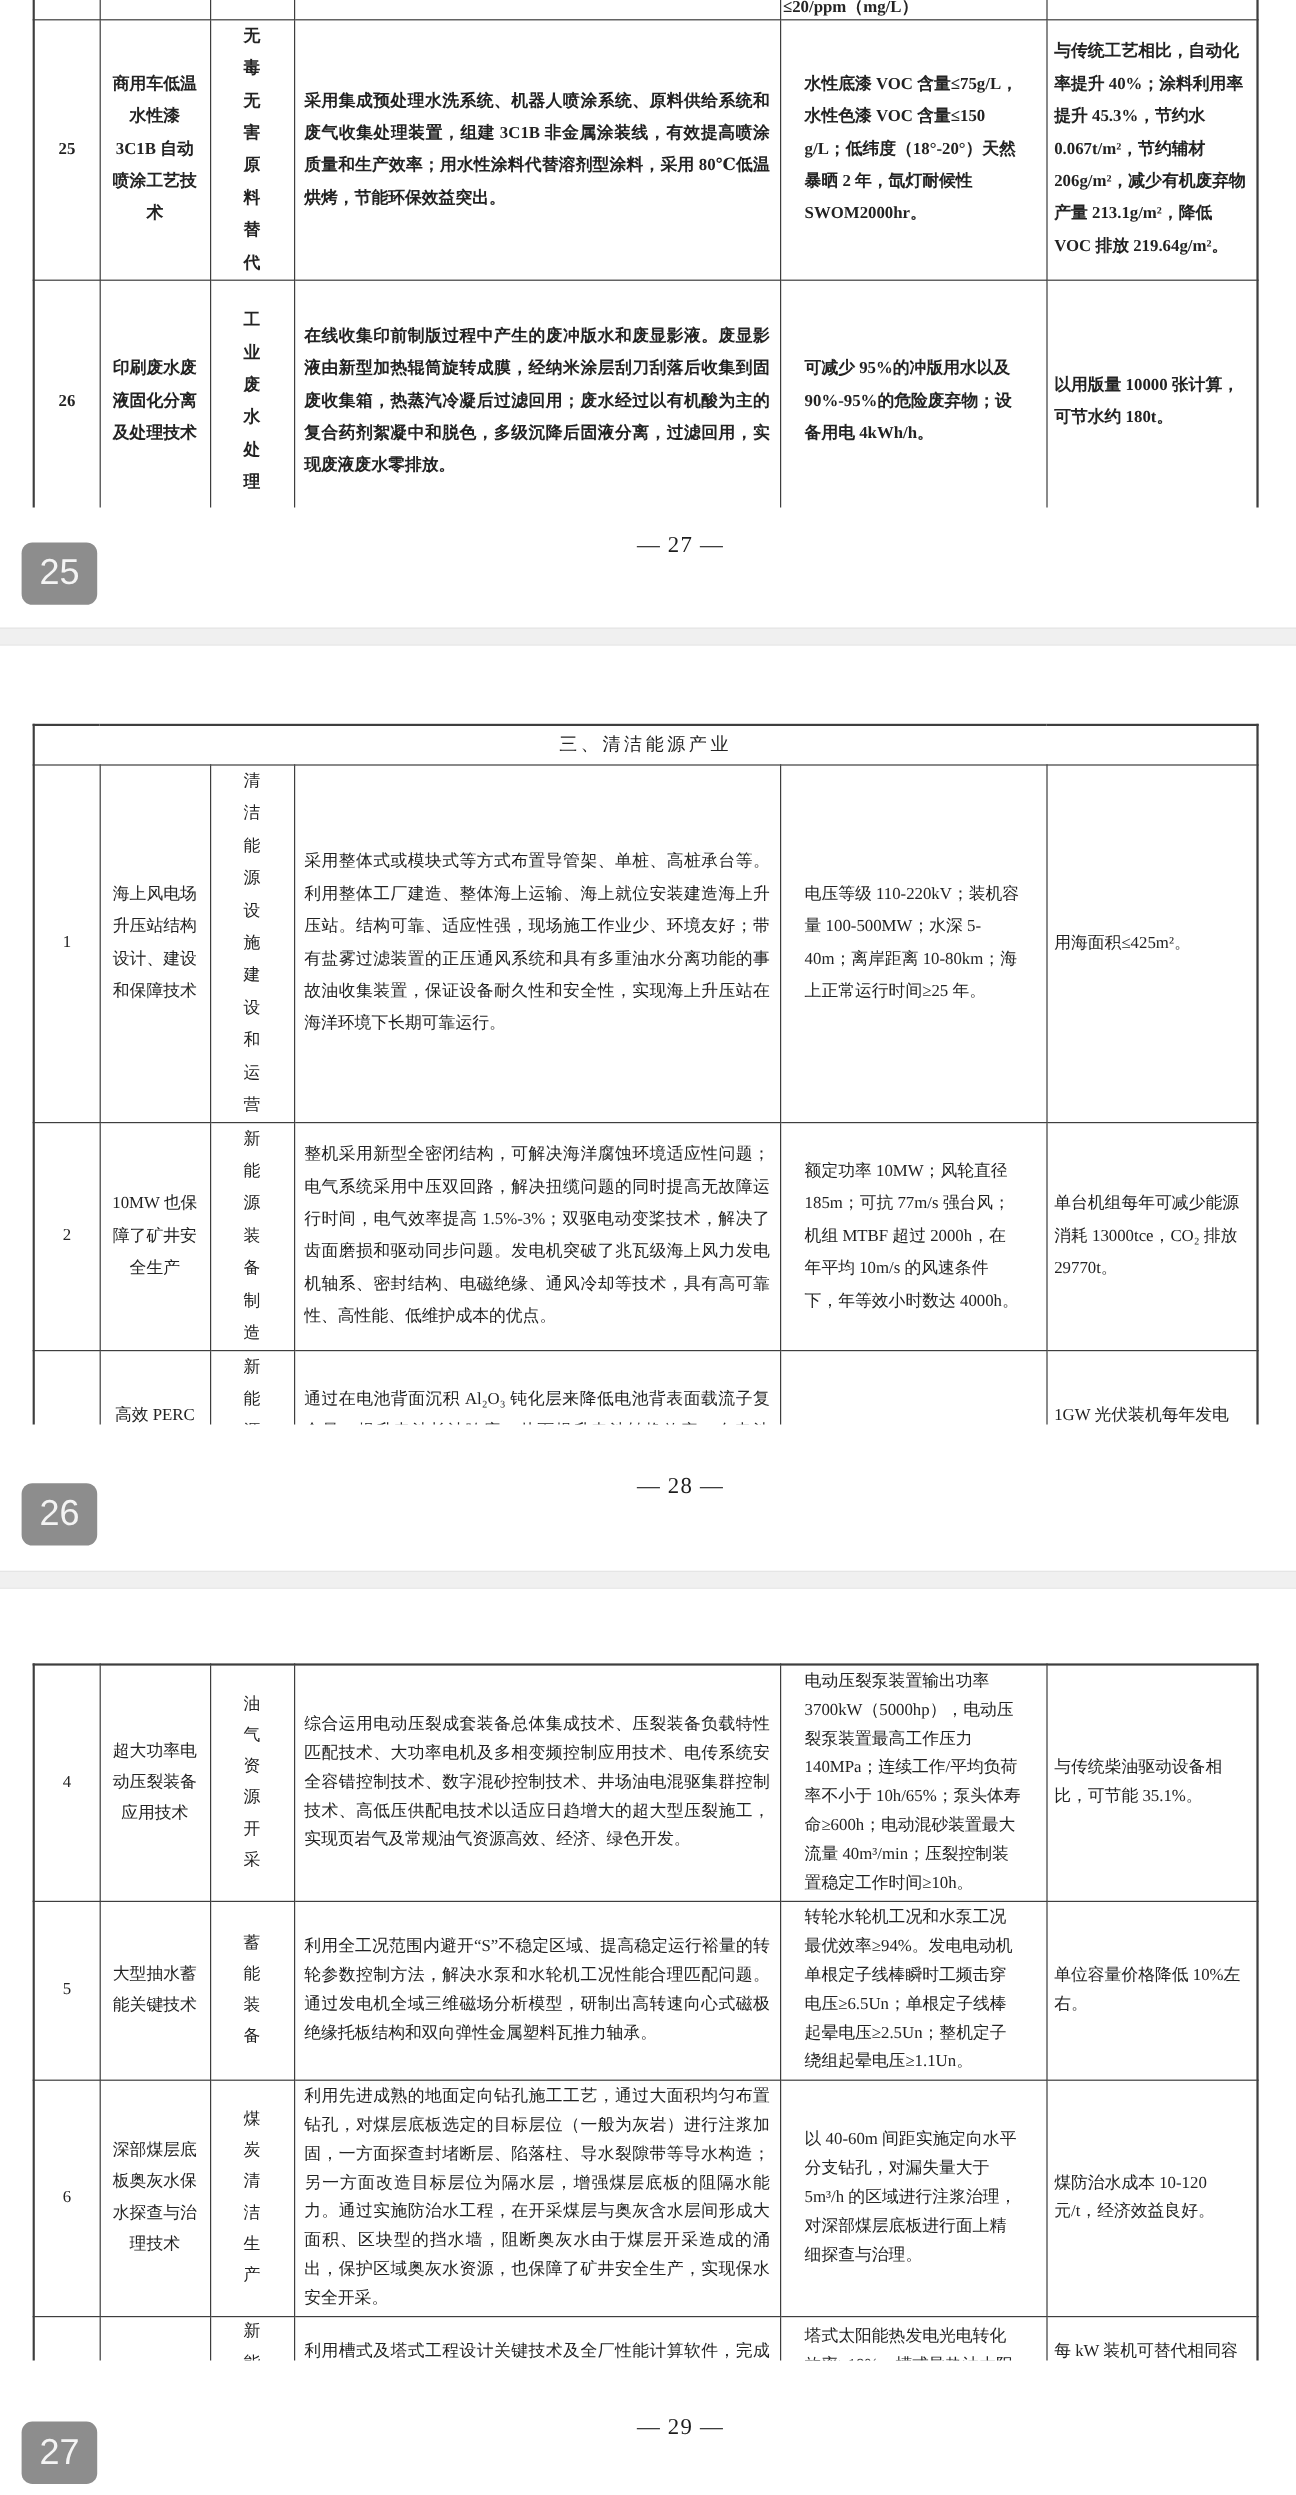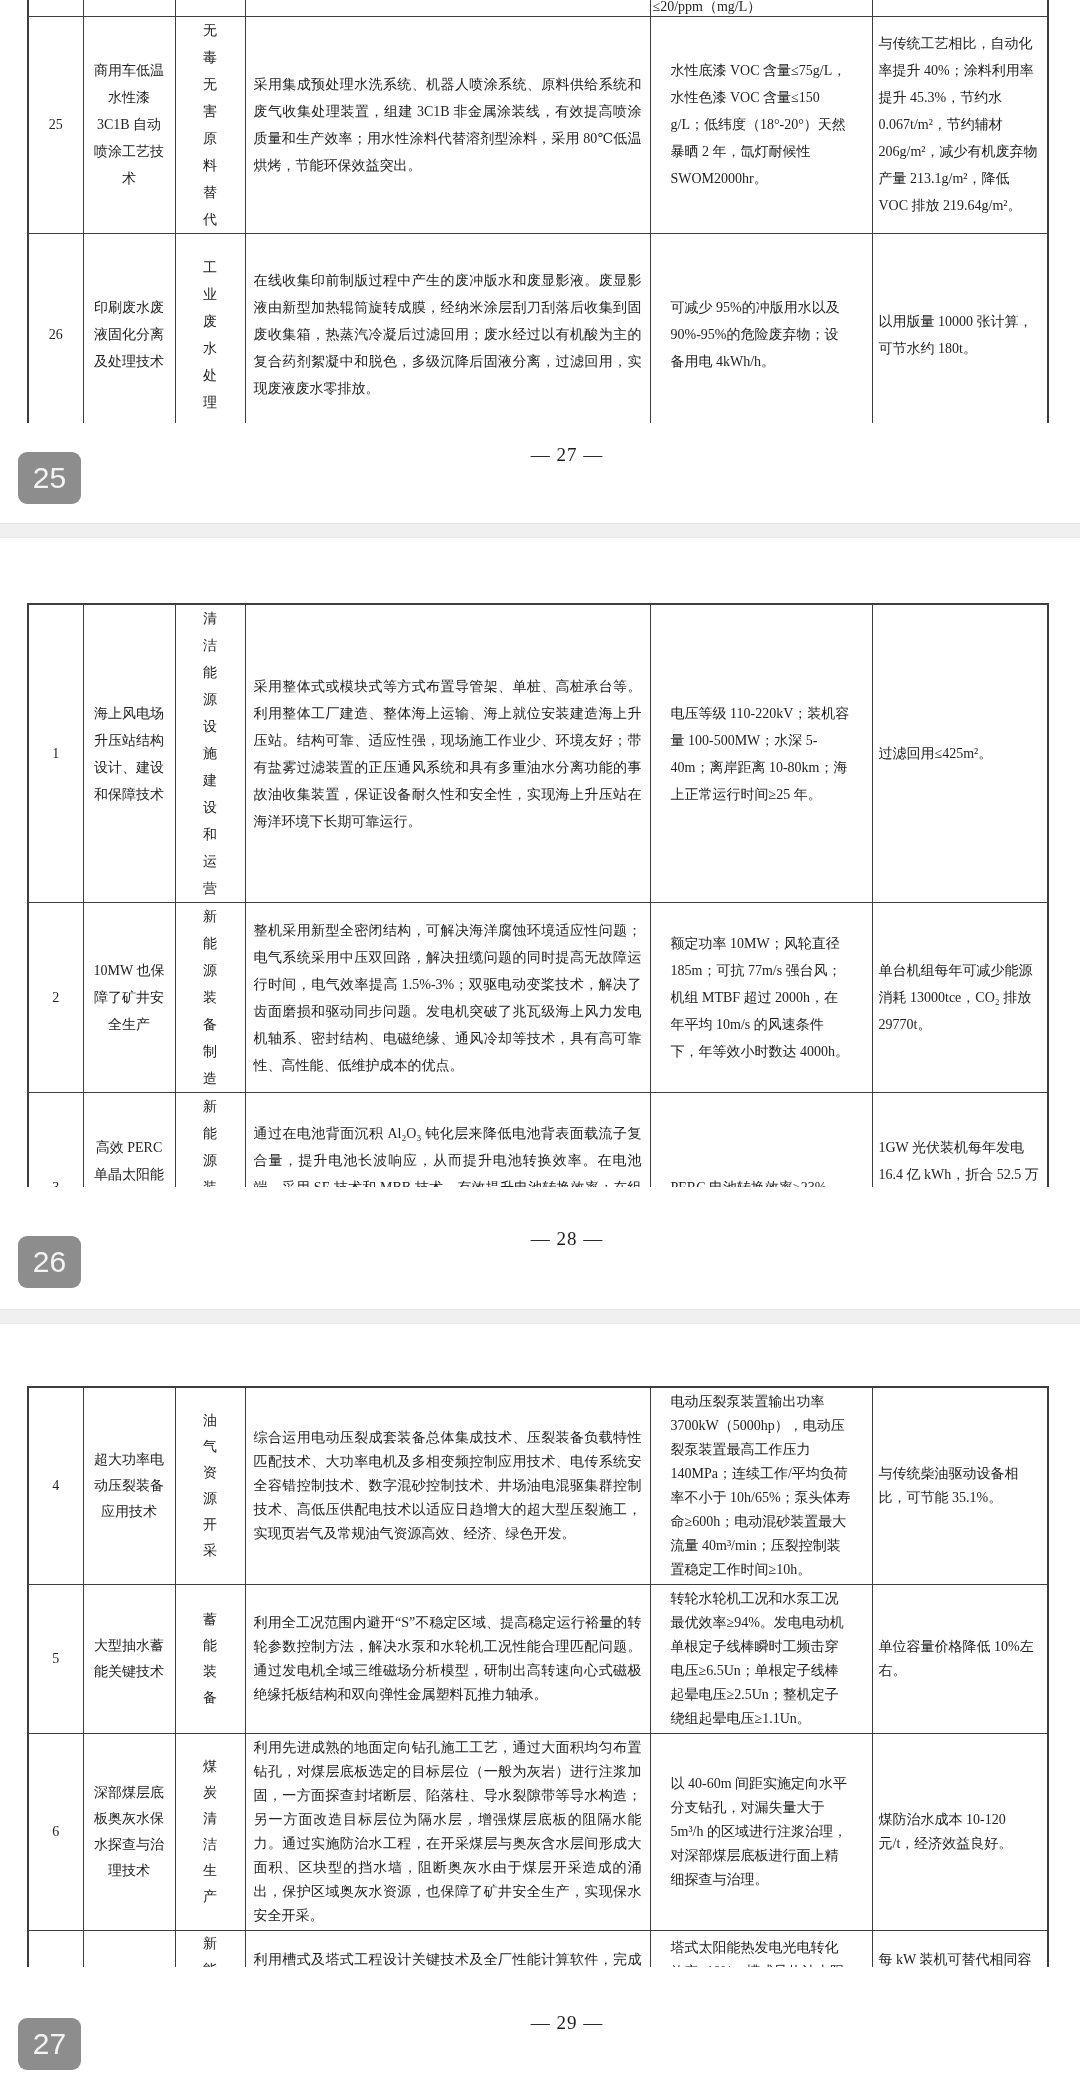--- a/index.html
+++ b/index.html
@@ -43,21 +43,21 @@
   .t3 td.c-name,.t3 td.c-cat { line-height:26px; }
   tr.hdr-row td { text-align:center; font-size:15px; letter-spacing:3px; font-weight:normal; }
   tr.partial-row td { vertical-align:top; }
   tr.partial-row td.c-ind { font-size:14px; line-height:17px; padding:0 2px; white-space:nowrap; }
 </style>
 </head>
 <body>
 
 <div class="doc">
 
-  <div class="tbl-wrap" style="top:0; height:423px;">
+  <div class="tbl-wrap" style="top:0; height:423px;font-weight:bold;">
     <table class="tbl t1" style="margin-top:-4px;">
       <colgroup>
         <col style="width:55px">
           <col style="width:92px">
           <col style="width:70px">
         <col style="width:405px">
           <col style="width:222px">
           <col style="width:176px">
       </colgroup>
       <tbody>
@@ -99,27 +99,30 @@
     <table class="tbl t2">
       <colgroup>
         <col style="width:55px">
           <col style="width:92px">
           <col style="width:70px">
         <col style="width:405px">
           <col style="width:222px">
           <col style="width:176px">
       </colgroup>
       <tbody>
+          <tr class="hdr-row" style="height:33px;">
+        <td colspan="6">三、清洁能源产业</td>
+      </tr>
       <tr style="height:174px;">
         <td class="c-no">1</td>
         <td class="c-name">海上风电场升压站结构设计、建设和保障技术</td>
         <td class="c-cat">清洁能源设施建设和运营</td>
         <td class="c-desc">采用整体式或模块式等方式布置导管架、单桩、高桩承台等。利用整体工厂建造、整体海上运输、海上就位安装建造海上升压站。结构可靠、适应性强，现场施工作业少、环境友好；带有盐雾过滤装置的正压通风系统和具有多重油水分离功能的事故油收集装置，保证设备耐久性和安全性，实现海上升压站在海洋环境下长期可靠运行。</td>
         <td class="c-ind">电压等级 110-220kV；装机容量 100-500MW；水深 5-40m；离岸距离 10-80km；海上正常运行时间≥25 年。</td>
-        <td class="c-ben">过滤回用≤425m²。</td>
+        <td class="c-ben">用海面积≤425m²。</td>
       </tr>
       <tr style="height:190px;">
         <td class="c-no">2</td>
         <td class="c-name">10MW 也保障了矿井安全生产</td>
         <td class="c-cat">新能源装备制造</td>
         <td class="c-desc">整机采用新型全密闭结构，可解决海洋腐蚀环境适应性问题；电气系统采用中压双回路，解决扭缆问题的同时提高无故障运行时间，电气效率提高 1.5%-3%；双驱电动变桨技术，解决了齿面磨损和驱动同步问题。发电机突破了兆瓦级海上风力发电机轴系、密封结构、电磁绝缘、通风冷却等技术，具有高可靠性、高性能、低维护成本的优点。</td>
         <td class="c-ind">额定功率 10MW；风轮直径 185m；可抗 77m/s 强台风；机组 MTBF 超过 2000h，在年平均 10m/s 的风速条件下，年等效小时数达 4000h。</td>
         <td class="c-ben">单台机组每年可减少能源消耗 13000tce，CO₂ 排放 29770t。</td>
       </tr>
       <tr style="height:181px;">

